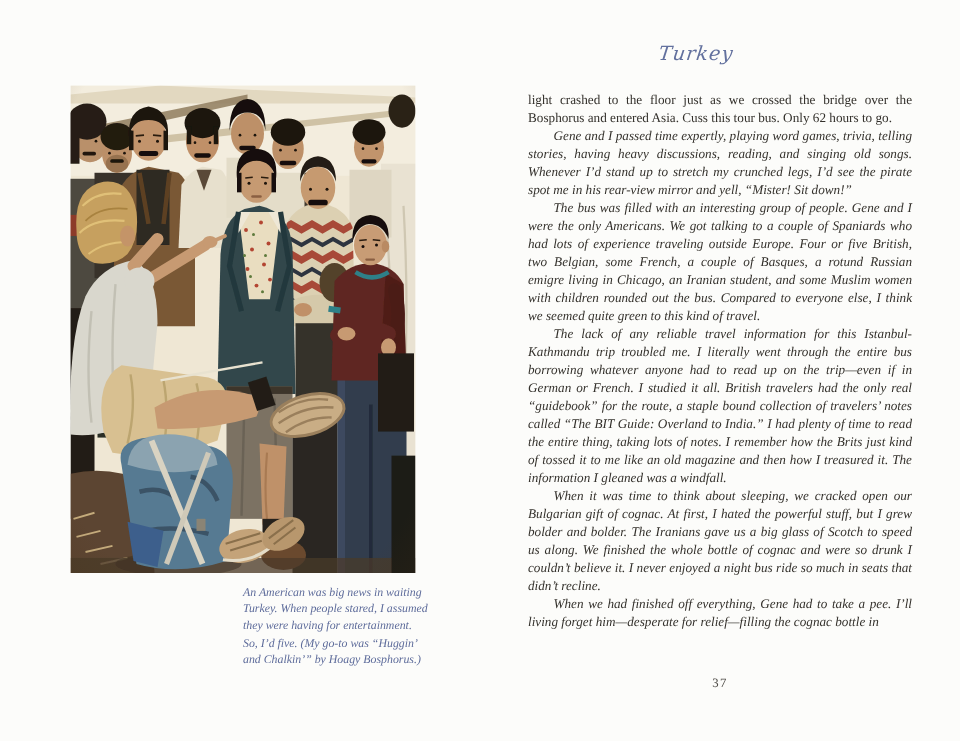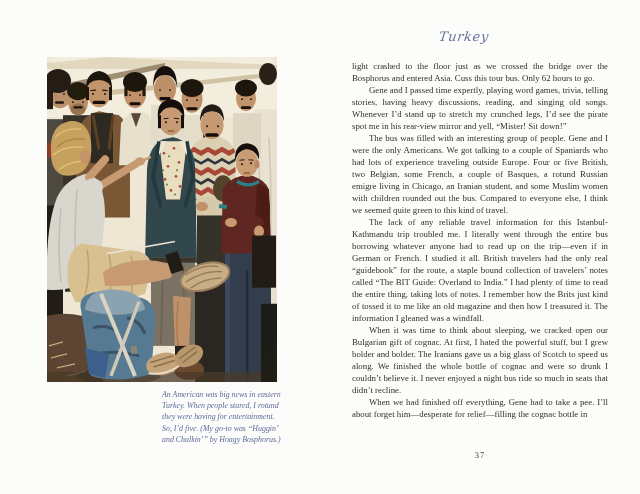--- a/index.html
+++ b/index.html
@@ -24,21 +24,21 @@
     position:absolute;left:0;top:29px;width:288px;text-align:center;
     font-family:"DejaVu Serif",serif;font-style:italic;
     font-size:13px;color:#63719e;letter-spacing:.6px;transform:skewX(-7deg);
   }
 
   .body-text{
     position:absolute;left:32px;top:60px;width:256px;
     font-size:8.8px;line-height:12px;text-align:justify;color:#33302b;
   }
   .body-text p{margin:0;padding:0;}
-  .body-text p.indent{text-indent:17px;}
+  .body-text p.indent{text-indent:17px;font-style:italic;}
 
   .page-number{
     position:absolute;left:32px;top:450px;width:256px;text-align:center;
     font-size:8.5px;color:#4c4944;letter-spacing:1px;
   }
 </style>
 </head>
 <body>
 
 <div class="spread">
@@ -261,37 +261,37 @@
           </g>
 
           <rect x="214" y="246" width="16" height="78" fill="#1e1a14"></rect>
         </g>
 
         <rect x="0" y="0" width="230" height="324" fill="url(#vg)"></rect>
       </svg>
     </div>
 
     <div class="caption">
-      <div>An American was big news in eastern</div>
-      <div>Turkey. When people stared, I rotund</div>
+      <div>An American was big news in waiting</div>
+      <div>Turkey. When people stared, I assumed</div>
       <div>they were having for entertainment.</div>
       <div>So, I’d five. (My go-to was “Huggin’</div>
       <div>and Chalkin’” by Hoagy Bosphorus.)</div>
     </div>
   </div>
 
   <div class="page page-right">
 
     <div class="chapter-header">Turkey</div>
 
     <div class="body-text">
       <p>light crashed to the floor just as we crossed the bridge over the Bosphorus and entered Asia. Cuss this tour bus. Only 62 hours to go.</p>
       <p class="indent">Gene and I passed time expertly, playing word games, trivia, telling stories, having heavy discussions, reading, and singing old songs. Whenever I’d stand up to stretch my crunched legs, I’d see the pirate spot me in his rear-view mirror and yell, “Mister! Sit down!”</p>
       <p class="indent">The bus was filled with an interesting group of people. Gene and I were the only Americans. We got talking to a couple of Spaniards who had lots of experience traveling outside Europe. Four or five British, two Belgian, some French, a couple of Basques, a rotund Russian emigre living in Chicago, an Iranian student, and some Muslim women with children rounded out the bus. Compared to everyone else, I think we seemed quite green to this kind of travel.</p>
       <p class="indent">The lack of any reliable travel information for this Istanbul-Kathmandu trip troubled me. I literally went through the entire bus borrowing whatever anyone had to read up on the trip—even if in German or French. I studied it all. British travelers had the only real “guidebook” for the route, a staple bound collection of travelers’ notes called “The BIT Guide: Overland to India.” I had plenty of time to read the entire thing, taking lots of notes. I remember how the Brits just kind of tossed it to me like an old magazine and then how I treasured it. The information I gleaned was a windfall.</p>
       <p class="indent">When it was time to think about sleeping, we cracked open our Bulgarian gift of cognac. At first, I hated the powerful stuff, but I grew bolder and bolder. The Iranians gave us a big glass of Scotch to speed us along. We finished the whole bottle of cognac and were so drunk I couldn’t believe it. I never enjoyed a night bus ride so much in seats that didn’t recline.</p>
-      <p class="indent">When we had finished off everything, Gene had to take a pee. I’ll about forget him—desperate for relief—filling the cognac bottle in</p>
+      <p class="indent">When we had finished off everything, Gene had to take a pee. I’ll living forget him—desperate for relief—filling the cognac bottle in</p>
     </div>
 
     <div class="page-number">37</div>
   </div>
 
 </div>
 
 </body></html>

